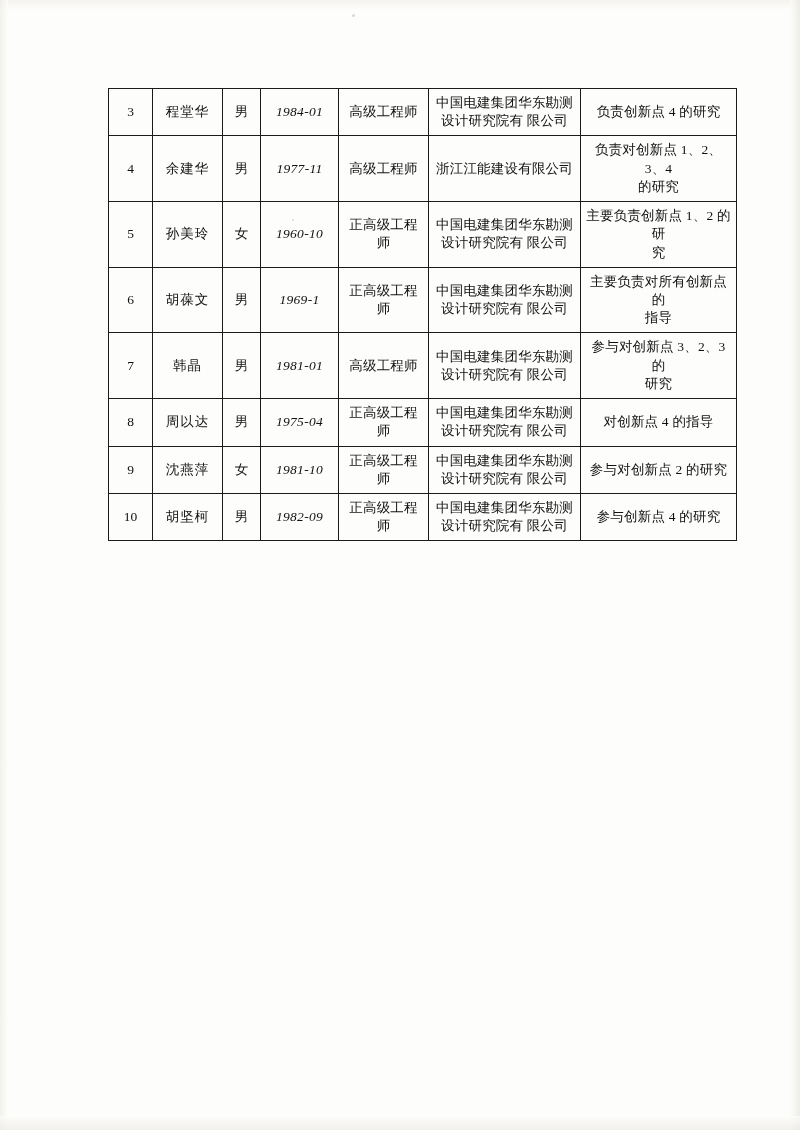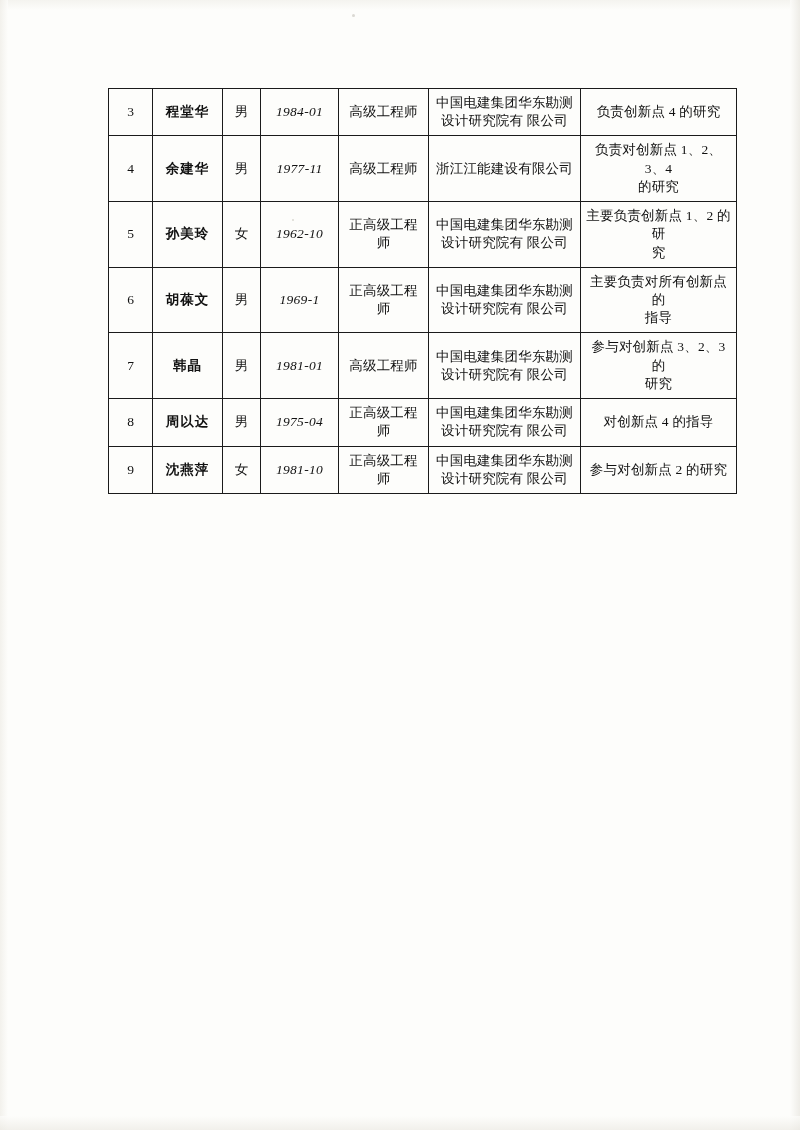--- a/index.html
+++ b/index.html
@@ -83,21 +83,20 @@
   td.no, td.sex {
     font-size: 13px;
   }
   td.birth {
     font-size: 13px;
     letter-spacing: .3px;
     font-style: italic;
   }
   td.name {
     letter-spacing: 1px;
-    font-weight: bold;
   }
   td.title, td.org, td.role {
     letter-spacing: .2px;
   }
   td.org {
     line-height: 1.4;
   }
   td.role {
     line-height: 1.4;
   }
@@ -168,21 +167,21 @@
           </td>
           <td class="role">
             <span class="cell-line">负责对创新点 1、2、3、4</span>
             <span class="cell-line">的研究</span>
           </td>
         </tr>
         <tr>
           <td class="no">5</td>
           <td class="name">孙美玲</td>
           <td class="sex">女</td>
-          <td class="birth">1962-10</td>
+          <td class="birth">1960-10</td>
           <td class="title">
             <span class="cell-line">正高级工程</span>
             <span class="cell-line">师</span>
           </td>
           <td class="org">
             <span class="cell-line">中国电建集团华东勘测</span>
             <span class="cell-line">设计研究院有  限公司</span>
           </td>
           <td class="role">
             <span class="cell-line">主要负责创新点 1、2 的研</span>
@@ -254,16 +253,34 @@
           </td>
           <td class="org">
             <span class="cell-line">中国电建集团华东勘测</span>
             <span class="cell-line">设计研究院有  限公司</span>
           </td>
           <td class="role">
             <span class="cell-line">参与对创新点 2 的研究</span>
 
           </td>
         </tr>
+        <tr>
+          <td class="no">10</td>
+          <td class="name">胡坚柯</td>
+          <td class="sex">男</td>
+          <td class="birth">1982-09</td>
+          <td class="title">
+            <span class="cell-line">正高级工程</span>
+            <span class="cell-line">师</span>
+          </td>
+          <td class="org">
+            <span class="cell-line">中国电建集团华东勘测</span>
+            <span class="cell-line">设计研究院有  限公司</span>
+          </td>
+          <td class="role">
+            <span class="cell-line">参与创新点 4 的研究</span>
+
+          </td>
+        </tr>
       </tbody>
     </table>
   </div>
 </div>
 
 </body></html>

